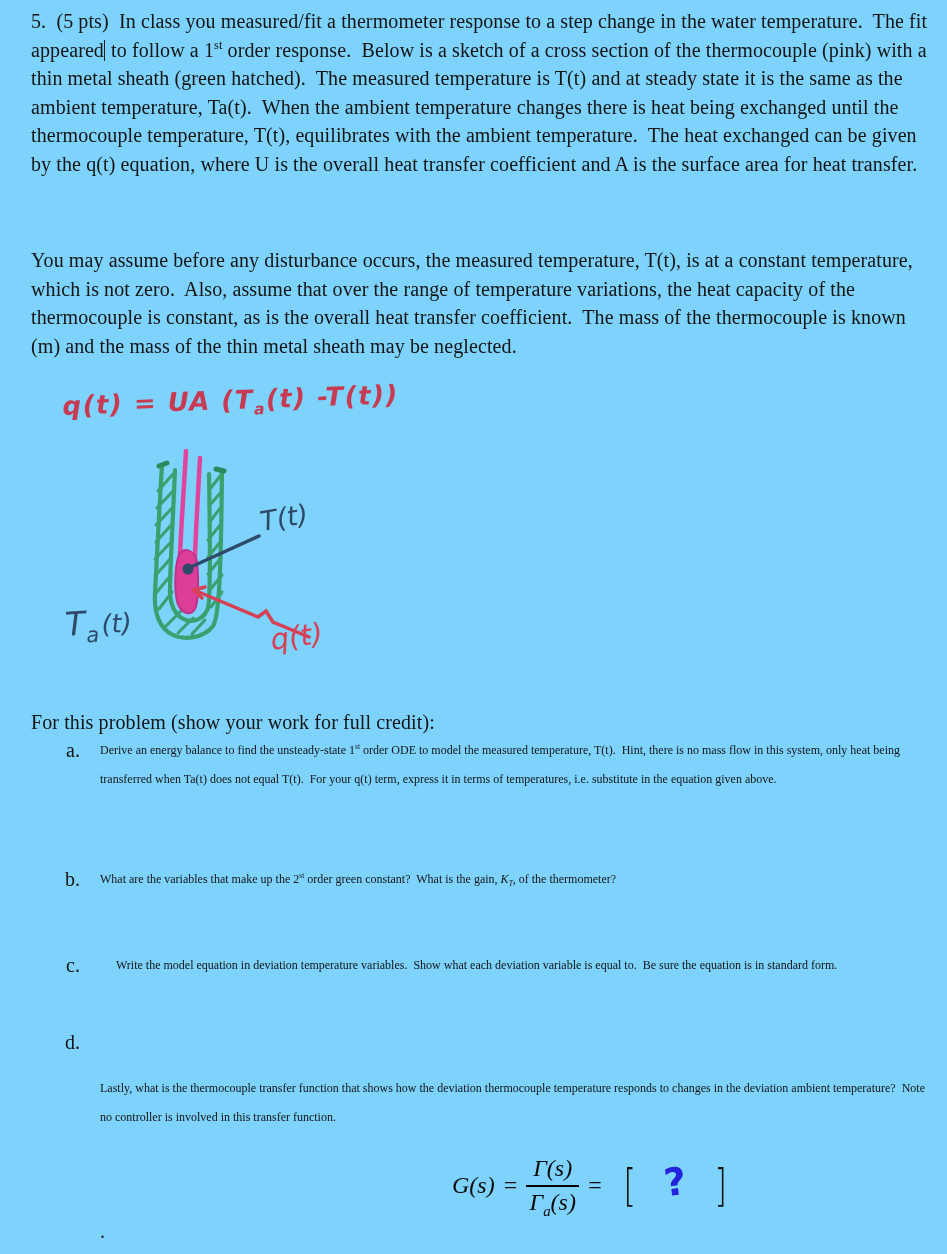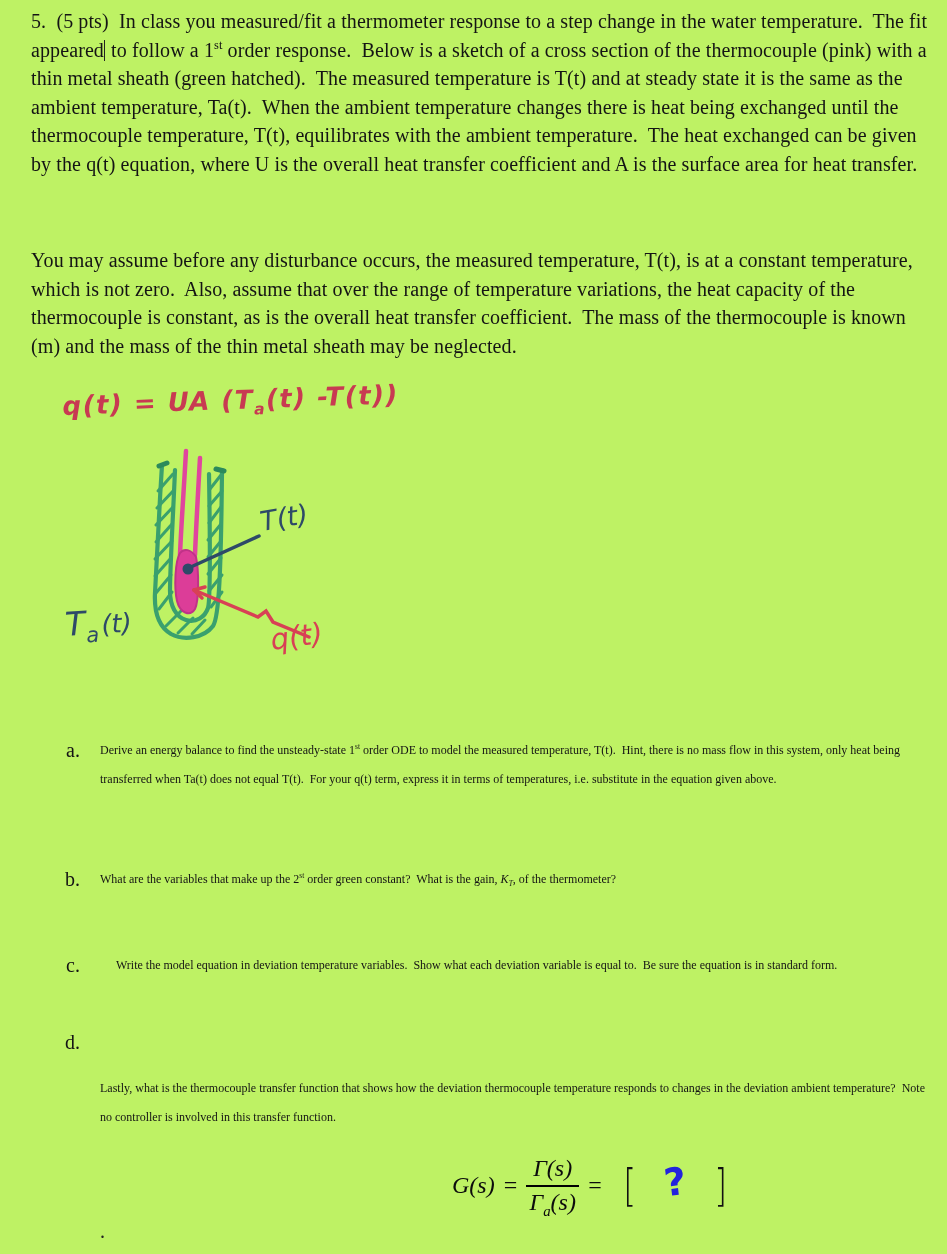--- a/index.html
+++ b/index.html
@@ -1,18 +1,18 @@
 <!DOCTYPE html>
 <html><head>
 <meta charset="utf-8">
 <title>Document</title>
 <style>
   html,body{margin:0;padding:0;background:#ffffff;}
   .page{
-    position:relative;width:947px;height:1254px;background:#bef264;
+    position:relative;width:947px;height:1254px;background:#7dd3fc;
     font-family:"Liberation Serif",serif;color:#141414;overflow:hidden;
   }
   .para{
     position:absolute;font-size:20px;line-height:28.6px;white-space:pre-wrap;
     letter-spacing:0.1px;
   }
   sup{font-size:0.62em;line-height:0;}
   sub{font-size:0.62em;line-height:0;}
   .caret{
     display:inline-block;width:0;height:21px;border-left:1.6px solid #222;
@@ -112,20 +112,21 @@
     <text x="8" y="193" font-family="DejaVu Sans, sans-serif" font-style="italic" font-size="33" transform="rotate(-4 8 193)" fill="#2e4a68"><tspan>T</tspan><tspan dy="8" font-size="21">a</tspan><tspan dy="-8" dx="3" font-size="26">(t)</tspan></text>
 
     <g fill="none" stroke-width="3.5" stroke-linecap="round" stroke="#d84055">
       <path d="M 251,194 L 215,179 L 208,168 L 200,174 L 136,147"></path>
       <path d="M 136,147 L 147,144"></path>
       <path d="M 136,147 L 144,155"></path>
     </g>
     <text x="214" y="207" font-family="DejaVu Sans, sans-serif" font-style="italic" font-size="29" transform="rotate(-8 214 207)" fill="#d84055">q(t)</text>
   </svg>
 
+  <div class="para" style="left:31px;top:708px;width:897px;">For this problem (show your work for full credit):</div>
 
   <div class="item-marker" style="left:66px;top:736px;">a.</div>
   <div class="item-text" style="left:100px;top:736px;width:826px;"><span>Derive an energy balance to find the unsteady-state 1</span><sup>st</sup><span> order ODE to model the measured temperature, T(t).  Hint, there is no mass flow in this system, only heat being transferred when Ta(t) does not equal T(t).  For your q(t) term, express it in terms of temperatures, i.e. substitute in the equation given above.</span></div>
 
   <div class="item-marker" style="left:65px;top:865px;">b.</div>
   <div class="item-text" style="left:100px;top:865px;width:826px;"><span>What are the variables that make up the 2</span><sup>st</sup><span> order green constant?  What is the gain, </span><span class="kt">K</span><sub class="kt">T</sub><span>, of the thermometer?</span></div>
 
   <div class="item-marker" style="left:66px;top:951px;">c.</div>
   <div class="item-text" style="left:116px;top:951px;width:826px;">Write the model equation in deviation temperature variables.  Show what each deviation variable is equal to.  Be sure the equation is in standard form.</div>
 

